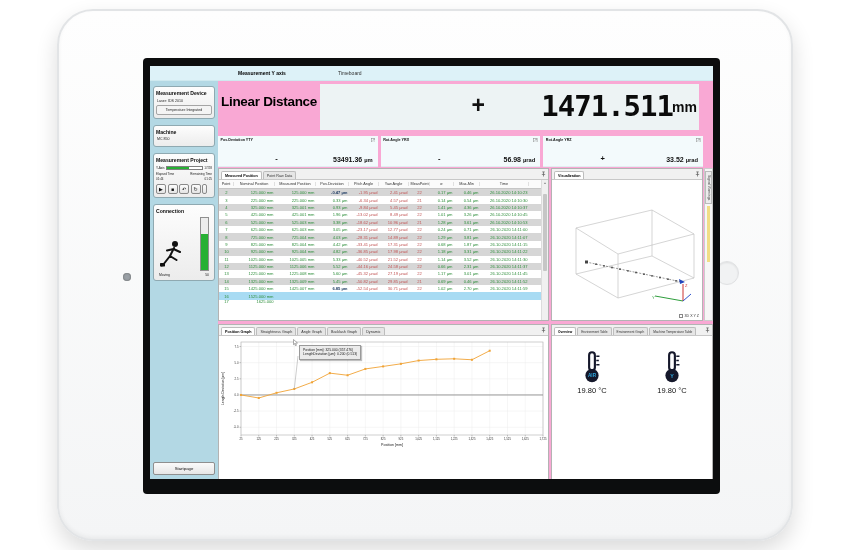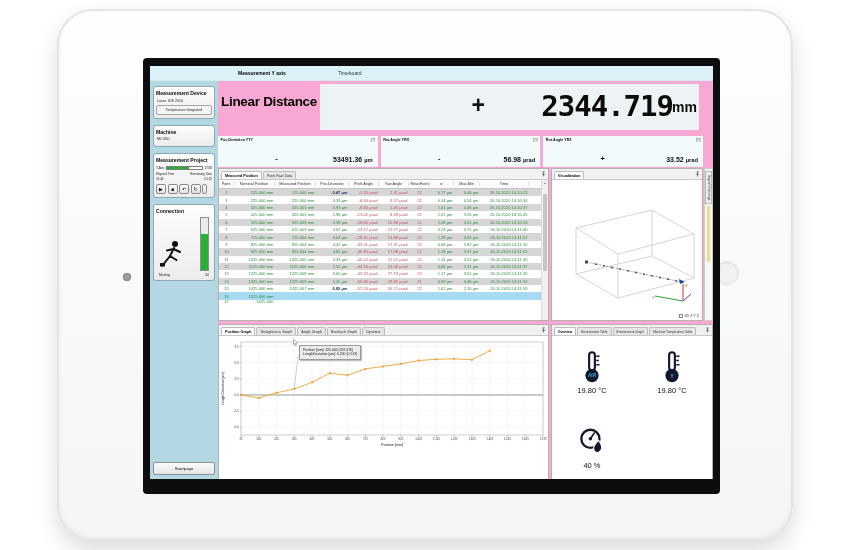--- a/index.html
+++ b/index.html
@@ -173,21 +173,21 @@
 
           <button class="startpage">Startpage</button>
         </aside>
 
         <main class="main">
 
           <div class="bigheader">
             <div class="bigtitle">Linear Distance</div>
             <div class="bigvalue">
               <span class="bigsign">+</span>
-              <span class="bignum">2344.719</span>
+              <span class="bignum">1471.511</span>
               <span class="bigunit">mm</span>
             </div>
           </div>
 
           <div class="metrics">
             <div class="metric">
               <div class="mhead">
                   <span class="mlabel">Pos.Deviation YTY</span>
                 <svg class="micon" viewBox="0 0 6 6">
                     <rect x="0.5" y="0.5" width="5" height="5" fill="none" stroke="#888" stroke-width="0.7"></rect>
@@ -638,29 +638,20 @@
               </div>
               <div class="reading">
                 <svg width="26" height="32" viewBox="0 0 24 30">
                   <rect x="9.3" y="1.2" width="5.4" height="17" rx="2.7" fill="none" stroke="#15182b" stroke-width="2"></rect>
                   <path d="M16 5 h3 M16 9 h2.4 M16 13 h3" stroke="#15182b" stroke-width="1.4"></path>
                   <circle cx="12" cy="23" r="6.2" fill="#15182b"></circle>
                   <text x="12" y="25" text-anchor="middle" font-size="5" font-weight="bold" fill="#2ea8e0">Y</text>
                 </svg>
                 <div class="rval">19.80 °C</div>
               </div>
-              <div class="reading">
-                <svg width="26" height="32" viewBox="0 0 24 30">
-                  <circle cx="10.5" cy="12" r="8.5" fill="none" stroke="#15182b" stroke-width="2.2"></circle>
-                  <circle cx="10.5" cy="12" r="1.6" fill="#15182b"></circle>
-                  <line x1="10.5" y1="12" x2="14.5" y2="6" stroke="#15182b" stroke-width="1.6"></line>
-                  <path d="M18.2 13.5 C21.6 18 22 21.6 19.4 23.8 C16.8 26 13.6 24.4 13.5 21.2 C13.45 18.6 15.6 16 18.2 13.5 Z" fill="#15182b" stroke="#fff" stroke-width="1"></path>
-                </svg>
-                <div class="rval">40 %</div>
-              </div>
             </div>
           </section>
 
         </main>
       </div>
     </div>
   </div>
 </div>
 
 </body></html>

